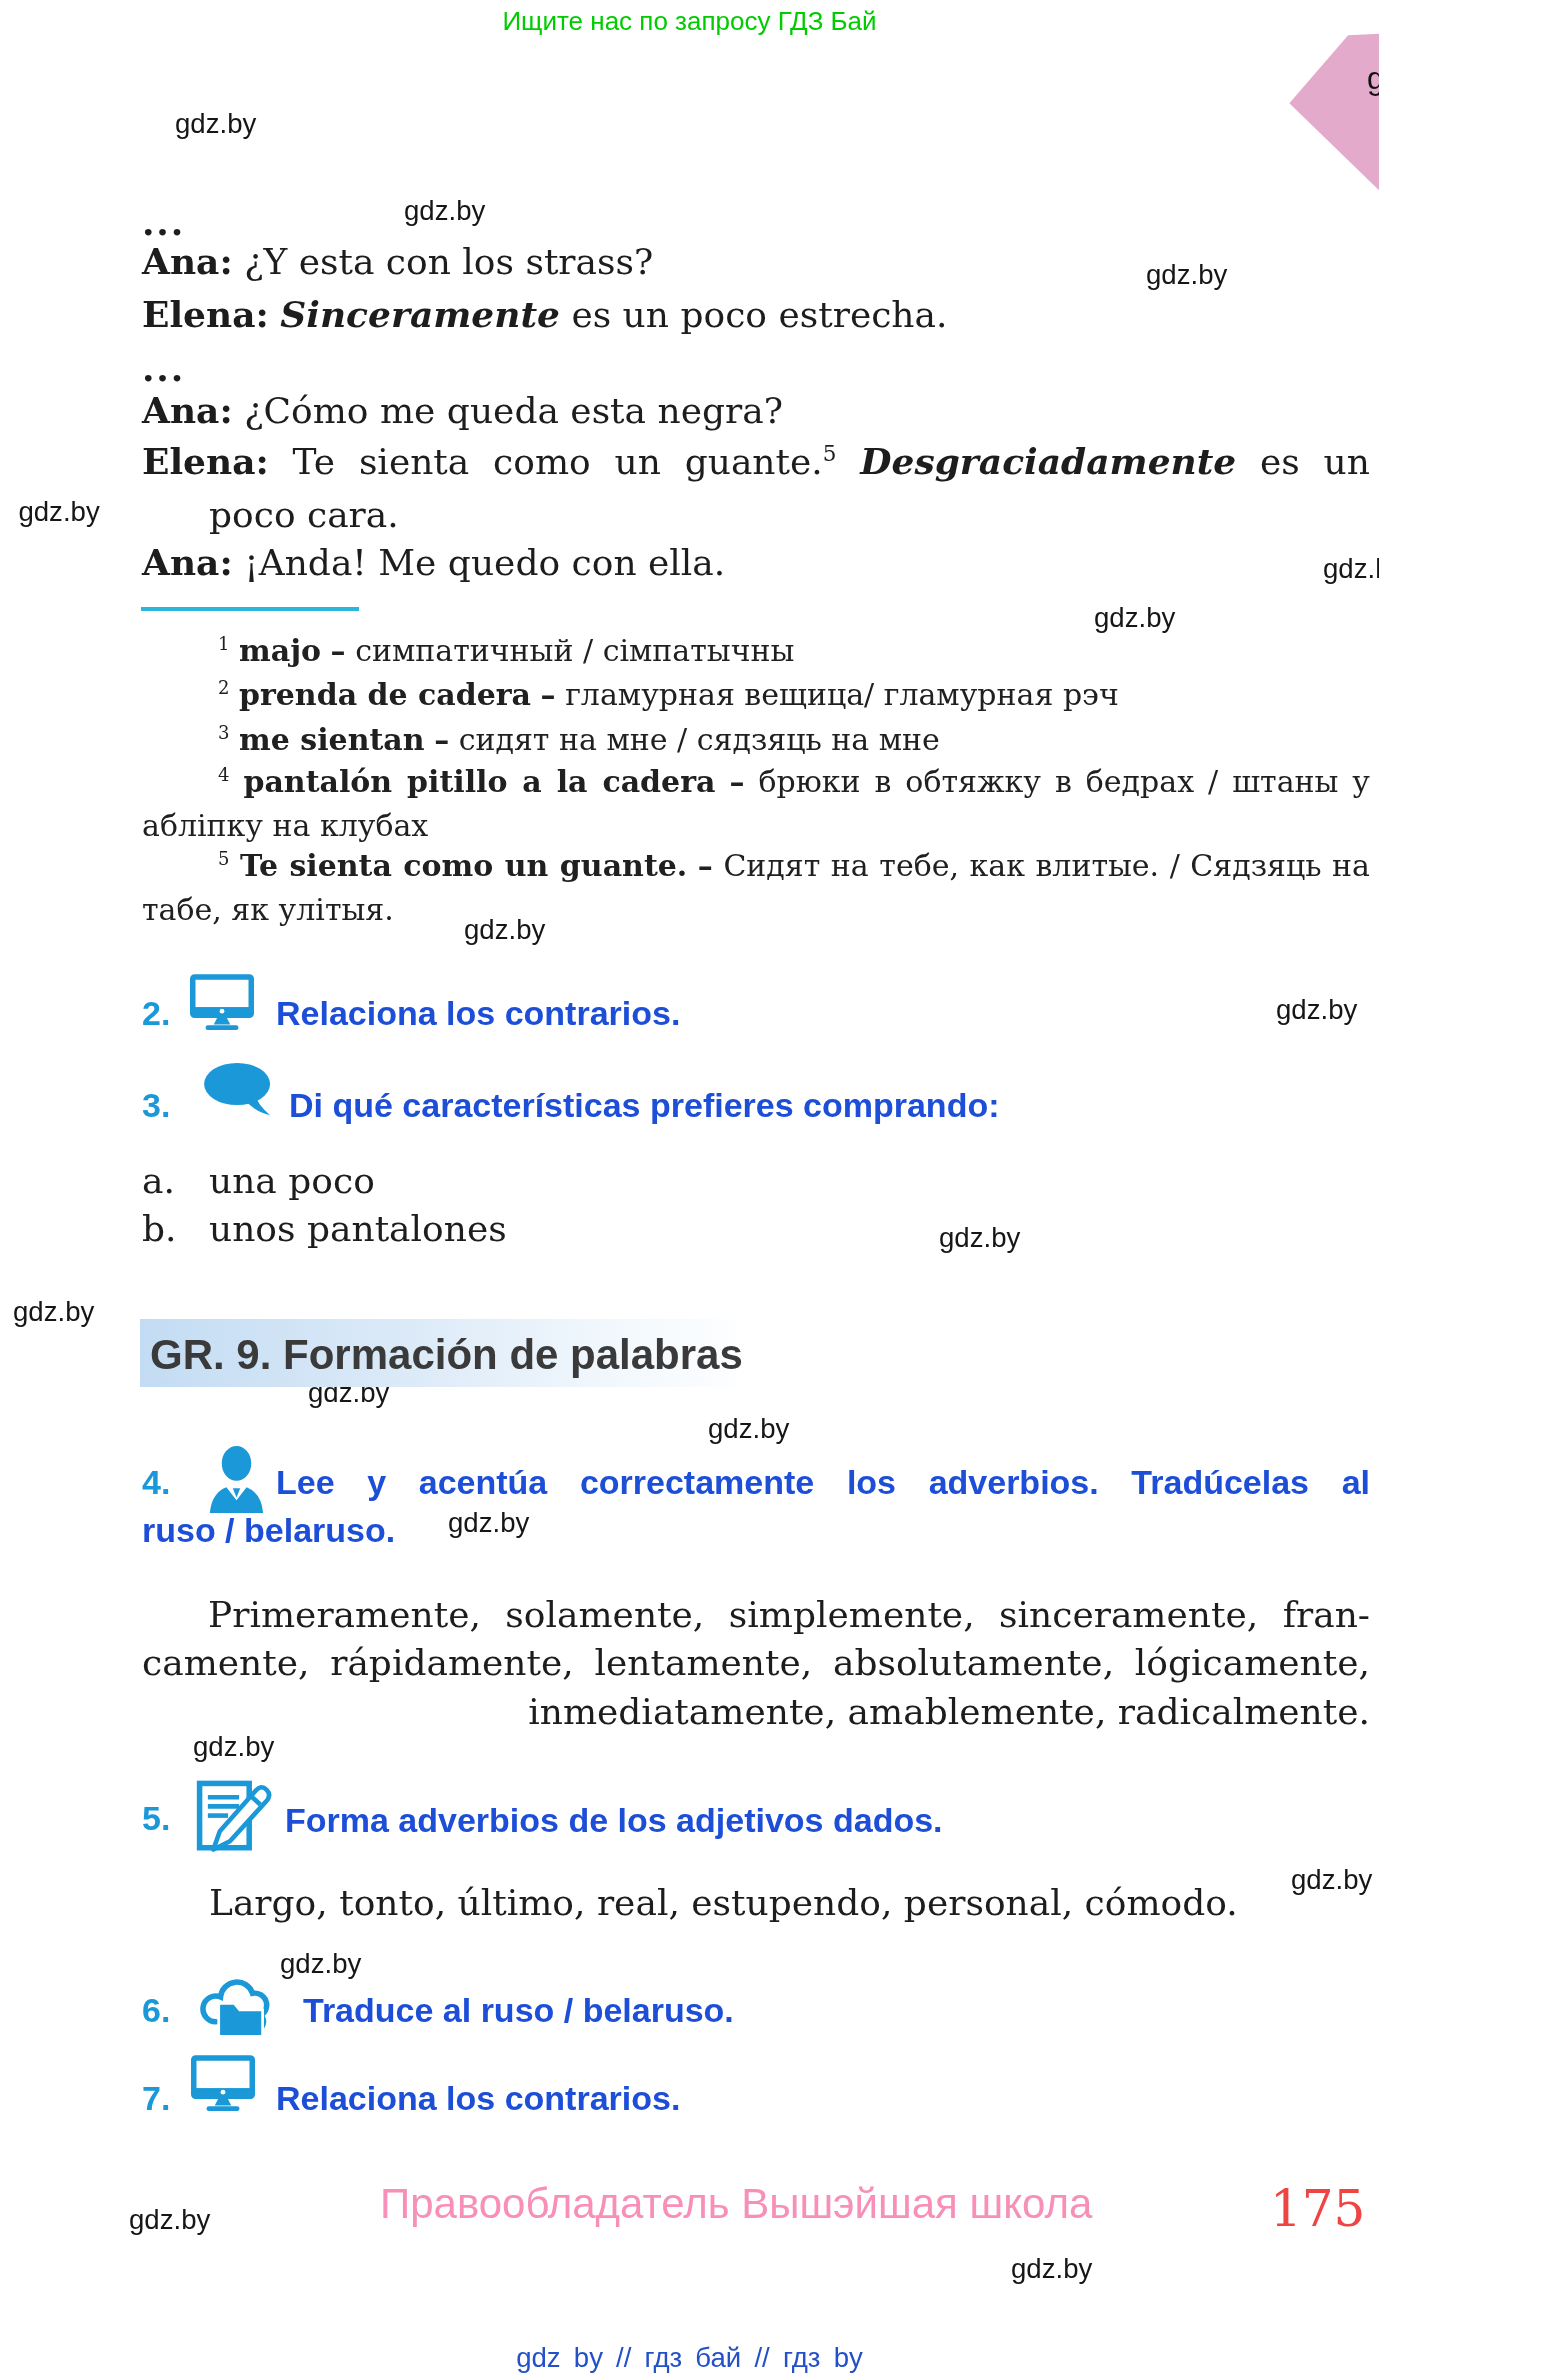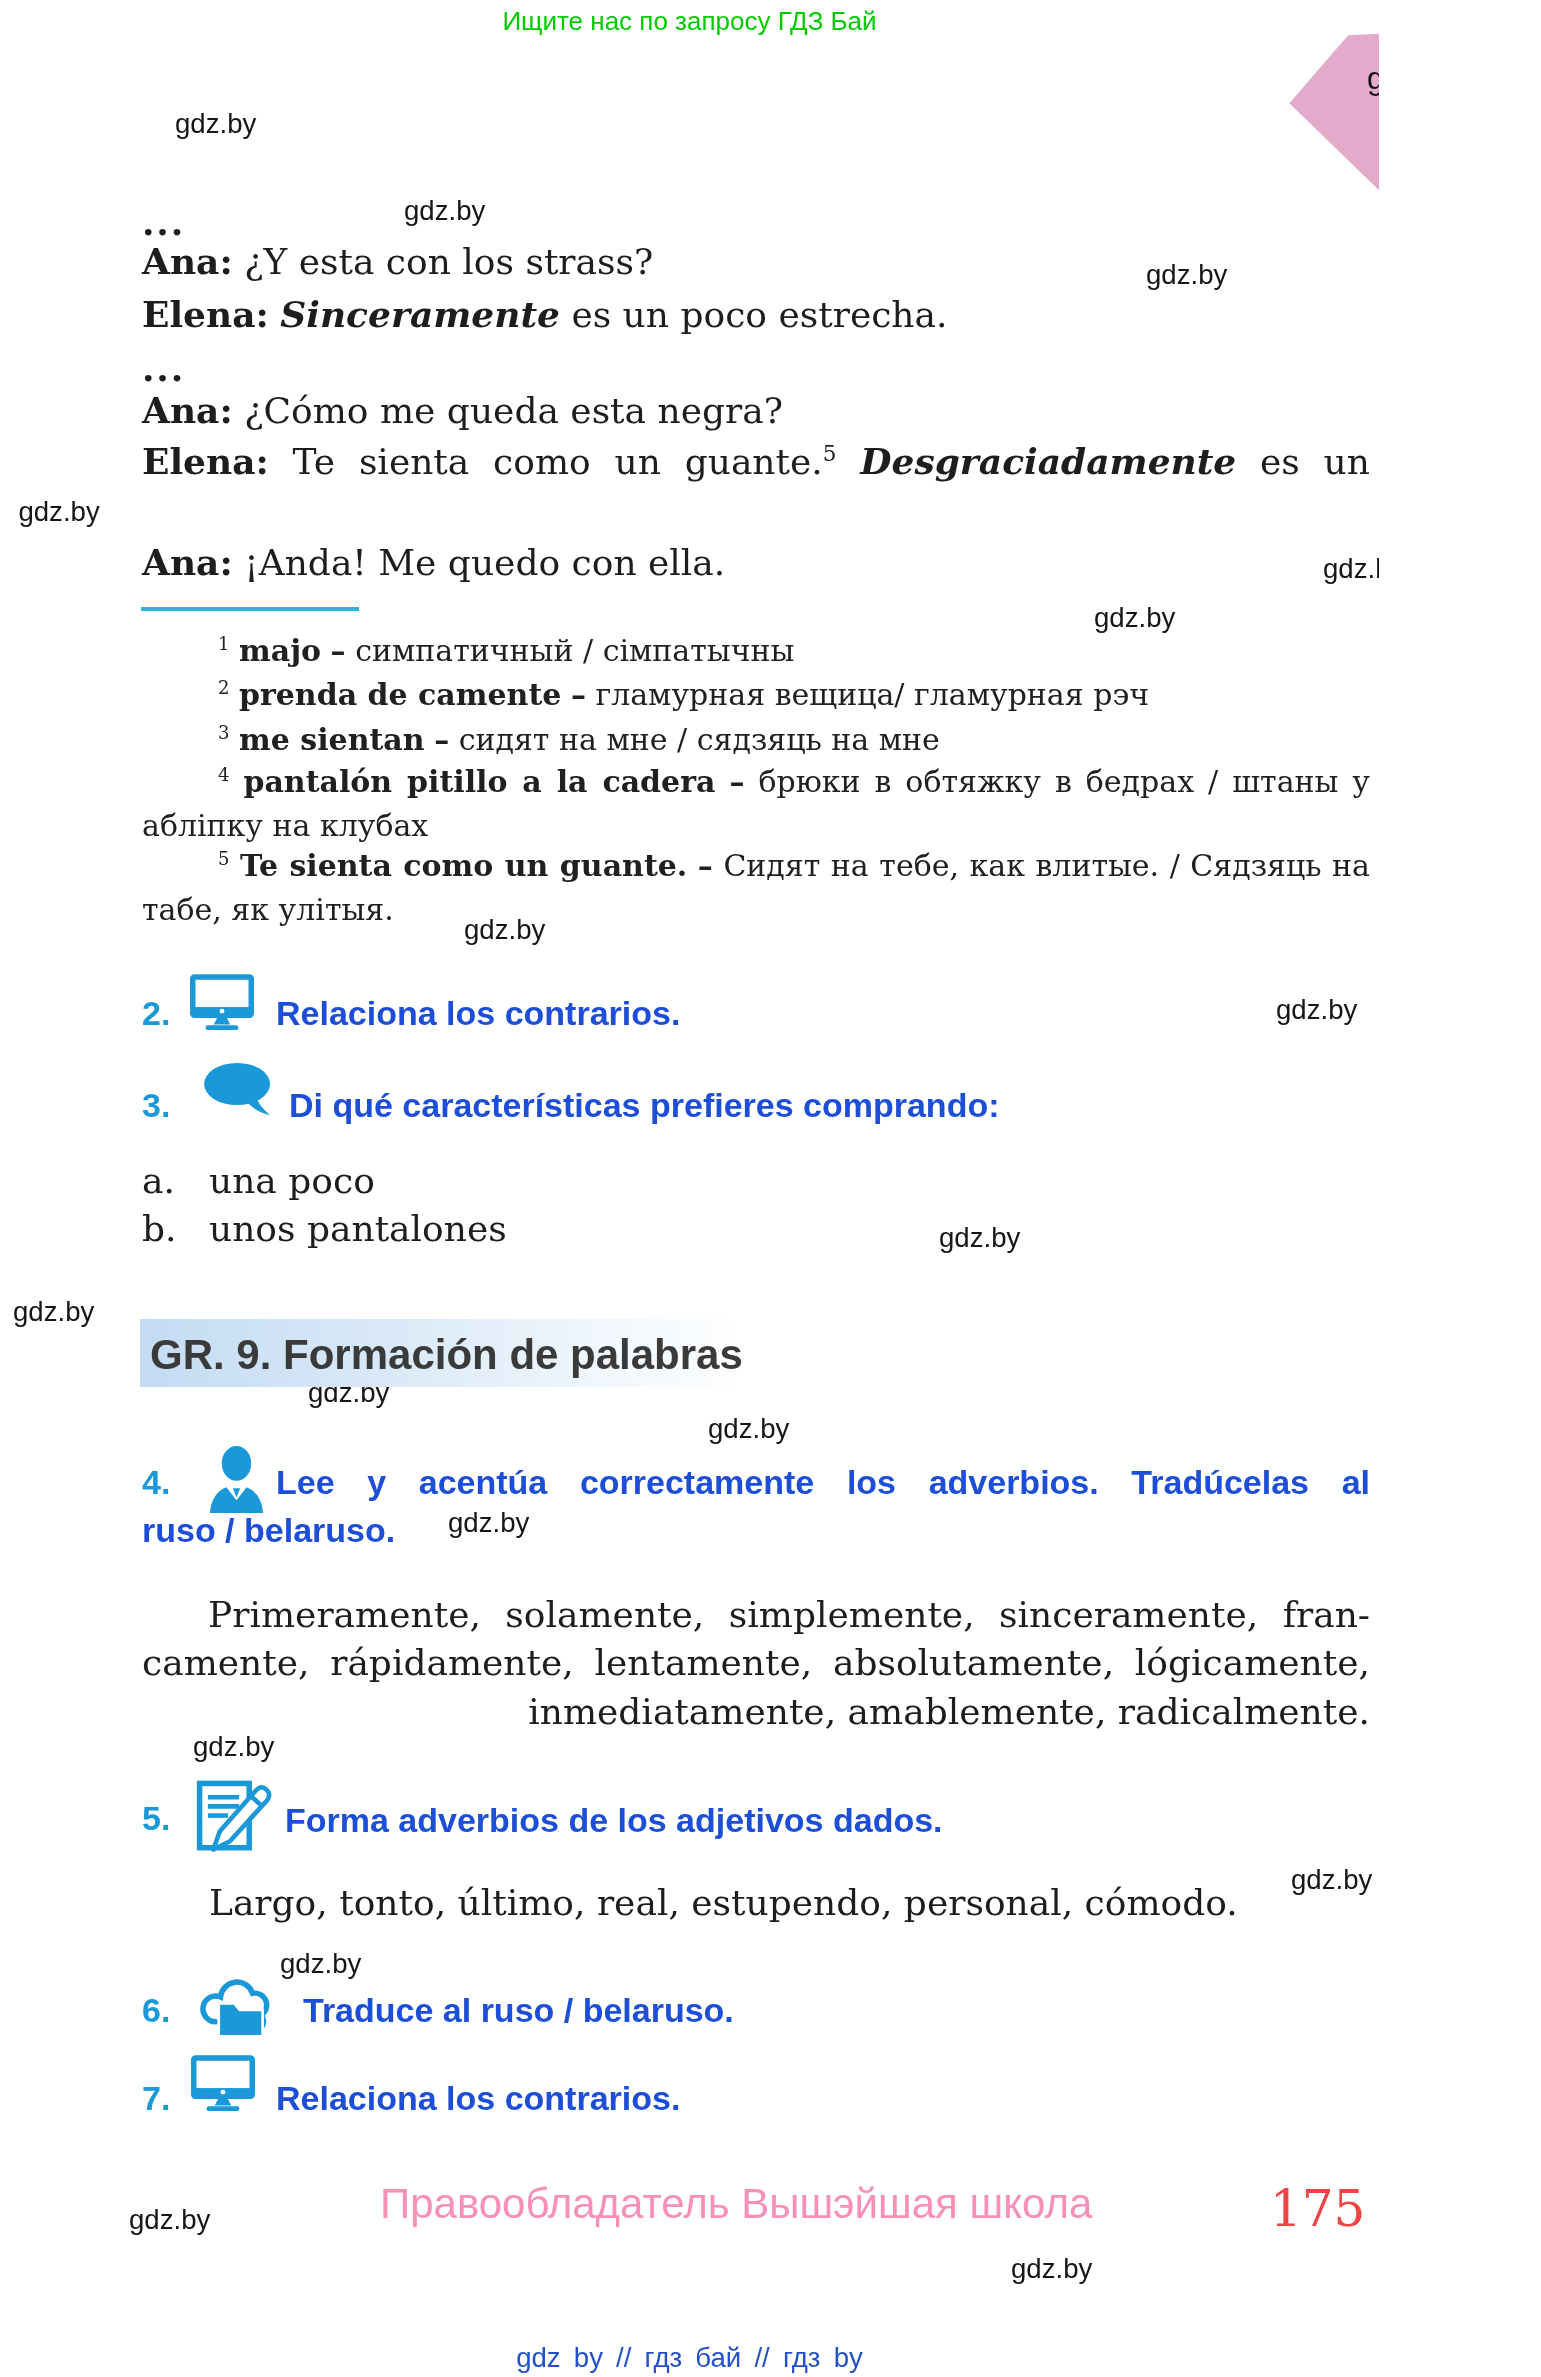--- a/index.html
+++ b/index.html
@@ -85,37 +85,38 @@
     <b>Ana:</b>
     <span>¿Cómo me queda esta negra?</span>
   </div>
 
   <div class="abs dline just" style="top:439px;">
     <b>Elena:</b>
     <span>Te sienta como un guante.</span><sup>5</sup>
     <b><i>Desgraciadamente</i></b>
     <span>es un</span>
   </div>
+  <div class="abs dline" style="top:492px;left:209px;">poco cara.</div>
 
   <div class="abs dline" style="top:540px;">
     <b>Ana:</b>
     <span>¡Anda! Me quedo con ella.</span>
   </div>
 
   <div class="abs divider"></div>
 
   <div class="abs fn fnindent" style="top:632px;">
     <sup>1</sup>
     <b class="term">majo</b>
     <b>–</b>
     <span>симпатичный / сімпатычны</span>
   </div>
   <div class="abs fn fnindent" style="top:676px;">
     <sup>2</sup>
-    <b class="term">prenda de camente</b>
+    <b class="term">prenda de cadera</b>
     <b>–</b>
     <span>гламурная вещица/ гламурная рэч</span>
   </div>
   <div class="abs fn fnindent" style="top:721px;">
     <sup>3</sup>
     <b class="term">me sientan</b>
     <b>–</b>
     <span>сидят на мне / сядзяць на мне</span>
   </div>
   <div class="abs fn fnindent fnjust" style="top:763px;">

